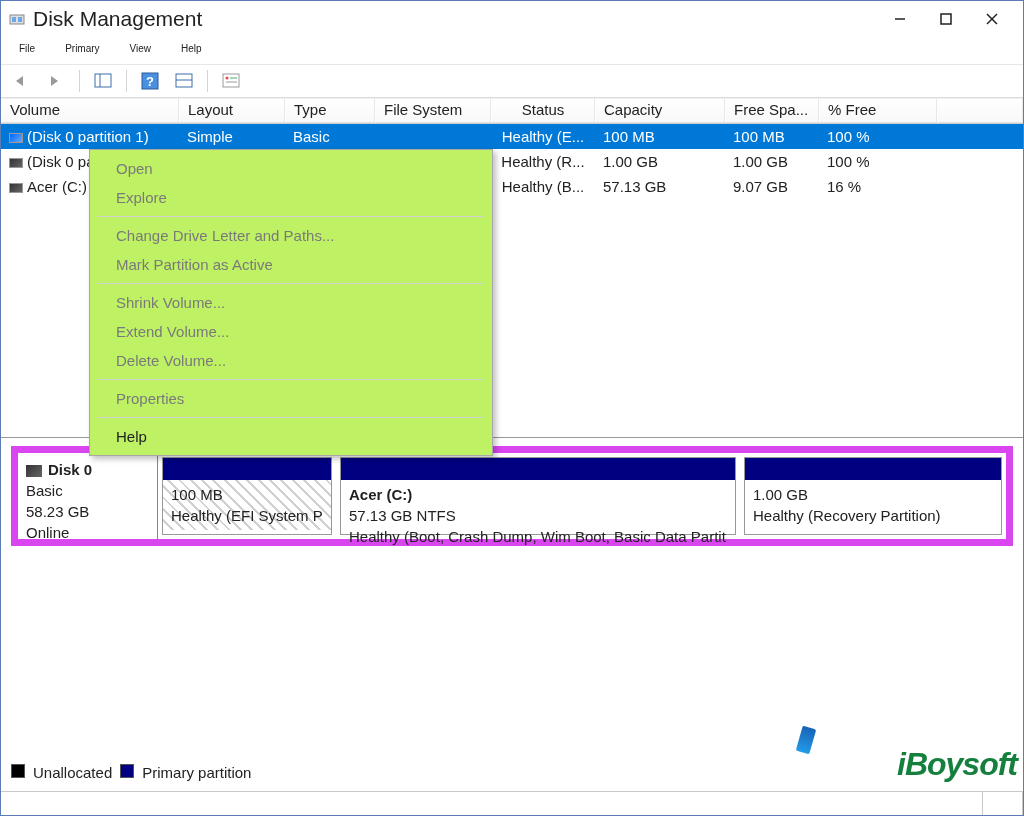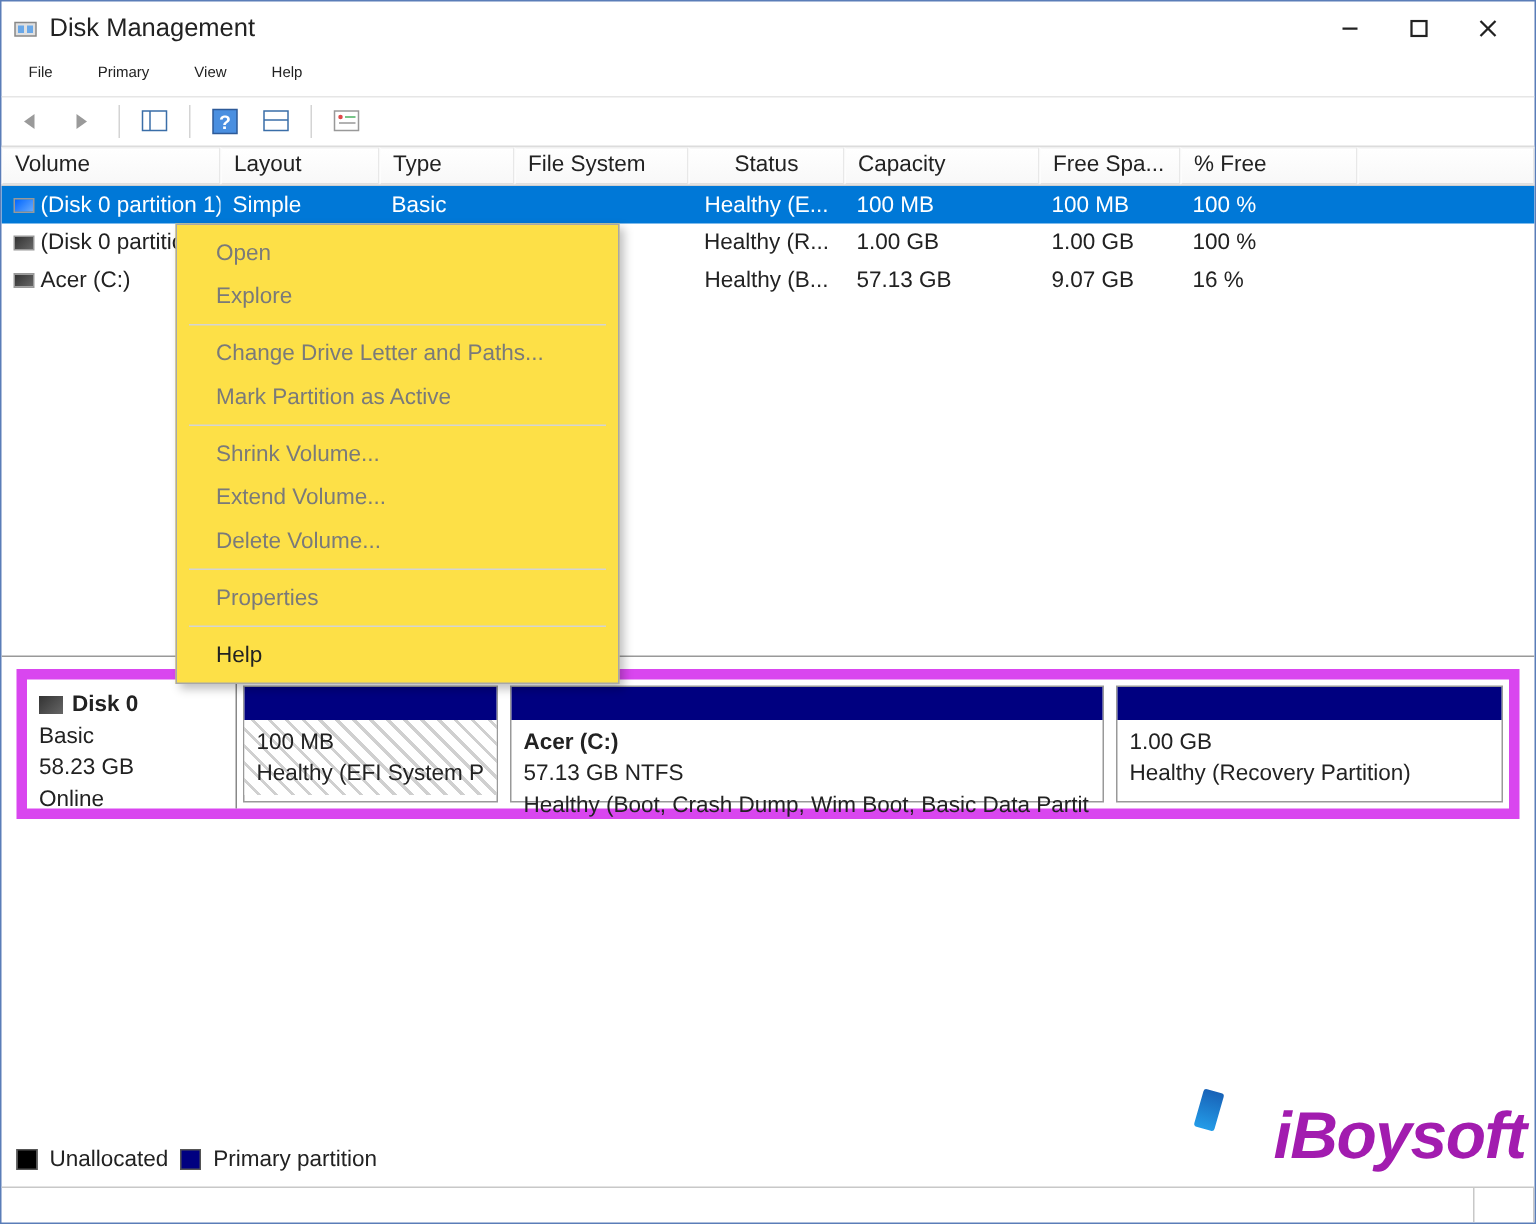--- a/index.html
+++ b/index.html
@@ -1,58 +1,58 @@
 <!DOCTYPE html>
 <html><head>
 <meta charset="utf-8">
 <style>
   * { box-sizing: border-box; }
   html,body { margin:0; padding:0; font-family:"Segoe UI",Arial,sans-serif; font-size:15px; color:#222; }
   body { width:1024px; height:816px; background:#fff; position:relative; border:1px solid #5a7db8; }
   .titlebar { display:flex; align-items:center; height:36px; padding:0 8px; }
   .titlebar .icon { width:16px; height:16px; margin-right:8px; display:inline-block;}
-  .titlebar .title { flex:1; font-size:17px; color:#222;}
+  .titlebar .title { flex:1; font-size:21px; color:#222;}
   .winbtn { width:46px; height:30px; display:flex; align-items:center; justify-content:center; color:#333; font-size:14px;}
   .winbtn svg { display:block;}
   .menubar { display:flex; gap:18px; padding:4px 12px 8px 12px; border-bottom:1px solid #e6e6e6;}
   .menubar .menu-item { font-size:10px; padding:2px 6px;}
   .toolbar { display:flex; align-items:center; gap:8px; padding:4px 8px; border-bottom:1px solid #dcdcdc;}
   .toolbar .tbtn { width:26px; height:24px; border:1px solid transparent; display:flex; align-items:center; justify-content:center;}
   .toolbar .sep { width:1px; height:22px; background:#d4d4d4; margin:0 2px;}
   .table-header { display:flex; height:26px; border-bottom:1px solid #d0d0d0; background:#fff;}
   .th { border-right:1px solid #e8e8e8; border-left:1px solid #fdfdfd; border-top:1px solid #f0f0f0; border-bottom:1px solid #e0e0e0; padding:2px 8px; font-size:15px; color:#222; background:linear-gradient(#ffffff,#f8f8f8);}
-  .c-vol{width:146px;} .c-lay{width:106px;} .c-typ{width:90px;} .c-fs{width:116px;}
+  .c-vol{width:178px;} .c-lay{width:106px;} .c-typ{width:90px;} .c-fs{width:116px;}
   .c-stat{width:104px;text-align:center;} .c-cap{width:130px;} .c-free{width:94px;} .c-pct{width:118px;} .c-end{flex:1;}
   .table-body { position:relative; }
   .tr { display:flex; height:25px; align-items:center; }
   .td { padding:0 8px; font-size:15px; overflow:hidden; white-space:nowrap; }
   .sel { background:#0078d7; color:#fff;}
   .sel .td { color:#fff;}
   .vol-icon { width:14px; height:10px; display:inline-block; background:linear-gradient(135deg,#06f,#6af); margin-right:4px; vertical-align:middle; border:1px solid #999;}
   .vol-icon.dark { background:linear-gradient(135deg,#333,#666);}
   .mid-gap { height:238px;}
   .disk-panel { border-top:1px solid #999; padding:8px 10px 0 10px;}
   .disk-row { display:flex; border:7px solid #d946ef; margin-bottom:20px; height:100px;}
   .disk-info { width:140px; border-right:1px solid #888; padding:6px 8px;}
   .disk-info .line { font-size:15px; line-height:21px;}
   .disk-info .dot { width:16px; height:12px; display:inline-block; background:linear-gradient(135deg,#333,#666); margin-right:6px; vertical-align:middle;}
   .disk-vols { flex:1; display:flex;}
   .dvol { border:1px solid #999; margin:4px; position:relative;}
   .dvol .band { height:22px; background:#000080;}
   .dvol .body { padding:4px 8px; font-size:15px; line-height:21px;}
   .dvol.hatch .body { background:repeating-linear-gradient(45deg,#fff,#fff 6px,#d0d0d0 6px,#d0d0d0 8px);}
-  .legend { position:absolute; left:10px; bottom:34px; display:flex; align-items:center; gap:8px; font-size:15px;}
+  .legend { position:absolute; left:10px; bottom:34px; display:flex; align-items:flex-start; gap:8px; font-size:15px;}
   .legend .sw { width:14px; height:14px; display:inline-block; border:1px solid #555;}
   .statusbar { position:absolute; left:0; right:0; bottom:0; height:24px; border-top:1px solid #c8c8c8; display:flex;}
   .statusbar .cell { flex:1; border-right:1px solid #c8c8c8;}
-  .context-menu { position:absolute; top:148px; left:88px; width:296px; background:#fde047; border:1px solid #a8a8a8; box-shadow:3px 3px 6px rgba(0,0,0,0.25); padding:4px 2px;margin-left:28px;}
+  .context-menu { position:absolute; top:148px; left:88px; width:404px; background:#bef264; border:1px solid #a8a8a8; box-shadow:3px 3px 6px rgba(0,0,0,0.25); padding:4px 2px;}
   .context-menu .mi { padding:6px 24px; font-size:15px; color:#7a7a7a;}
   .context-menu .mi.live { color:#222;}
   .context-menu .msep { height:1px; background:#d4d4d4; margin:4px 6px;}
-  .watermark { position:absolute; right:6px; bottom:32px; font-size:44px; font-weight:800; font-style:italic; color:#a21caf; letter-spacing:-1px; text-shadow:2px 2px 3px rgba(255,255,255,0.8);}
+  .watermark { position:absolute; right:6px; bottom:32px; font-size:32px; font-weight:800; font-style:italic; color:#15803d; letter-spacing:-1px; text-shadow:2px 2px 3px rgba(255,255,255,0.8);}
   .wtick { position:absolute; right:210px; bottom:62px; width:14px; height:26px; transform:rotate(16deg); background:linear-gradient(#1862b7,#239ce8); border-radius:2px;}
 </style>
 </head>
 <body>
 
 <div class="titlebar">
   <span class="icon">
     <svg width="16" height="16">
         <rect x="1" y="4" width="14" height="9" fill="#e0e0e0" stroke="#888"></rect>
         <rect x="3" y="6" width="4" height="5" fill="#6aa8e8"></rect>

